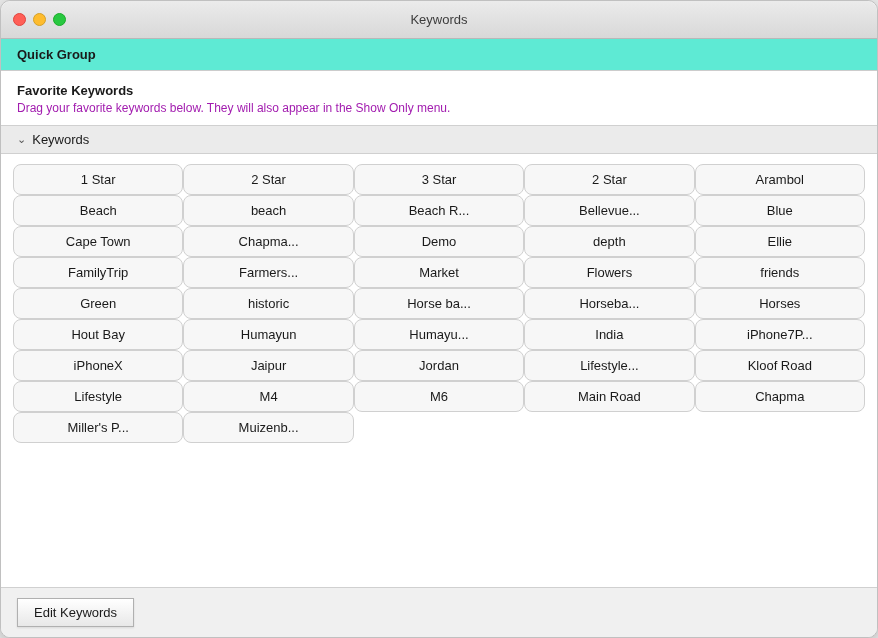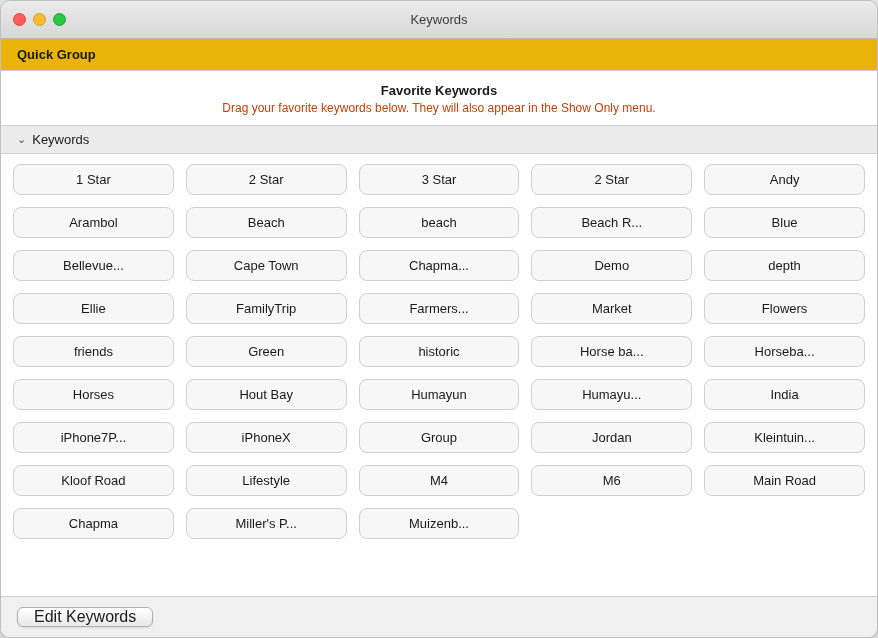--- a/index.html
+++ b/index.html
@@ -59,47 +59,46 @@
     .traffic-light.minimize { background: #febc2e; border: 1px solid #d4a027; }
     .traffic-light.maximize { background: #28c840; border: 1px solid #1aab29; }
 
     .title-bar-title {
       font-size: 13px;
       font-weight: 500;
       color: #3c3c3c;
     }
 
     .quick-group {
-      background: #eab308;
+      background: #5eead4;
       padding: 8px 16px;
       font-size: 13px;
       font-weight: 600;
       color: #1a1a1a;
       border-bottom: 1px solid #cccccc;
       flex-shrink: 0;
     }
 
     .favorite-section {
       background: #ffffff;
       padding: 12px 16px 10px 16px;
       border-bottom: 1px solid #d0d0d0;
       flex-shrink: 0;
-      text-align: center;
     }
 
     .favorite-title {
       font-size: 13px;
       font-weight: 700;
       color: #1a1a1a;
       margin-bottom: 3px;
     }
 
     .favorite-description {
       font-size: 12px;
-      color: #c2410c;
+      color: #a21caf;
     }
 
     .keywords-header {
       background: #ebebeb;
       padding: 6px 16px;
       display: flex;
       align-items: center;
       gap: 6px;
       border-bottom: 1px solid #d0d0d0;
       flex-shrink: 0;
@@ -119,21 +118,21 @@
     .keywords-grid-container {
       flex: 1;
       overflow-y: auto;
       background: #ffffff;
       padding: 10px 12px;
     }
 
     .keywords-grid {
       display: grid;
       grid-template-columns: repeat(5, 1fr);
-      gap: 12px;
+      gap: 0;
     }
 
     .keyword-tag {
       background: #f7f7f7;
       border: 1px solid #d0d0d0;
       border-radius: 8px;
       padding: 7px 10px;
       font-size: 13px;
       color: #1a1a1a;
       text-align: center;
@@ -149,23 +148,23 @@
       border-top: 1px solid #d0d0d0;
       padding: 10px 16px;
       display: flex;
       align-items: center;
       flex-shrink: 0;
     }
 
     .edit-keywords-button {
       background: linear-gradient(to bottom, #ffffff, #e8e8e8);
       border: 1px solid #b0b0b0;
-      border-radius: 6px;
-      padding: 0 16px;
-      font-size: 16px;
+      border-radius: 0;
+      padding: 6px 16px;
+      font-size: 13px;
       color: #1a1a1a;
       cursor: pointer;
       box-shadow: 0 1px 2px rgba(0,0,0,0.1);
     }
   </style>
 </head>
 <body>
 
 <div class="window">
 
@@ -191,27 +190,26 @@
     <span class="chevron-icon">⌄</span>
     <span class="keywords-header-label">Keywords</span>
   </div>
 
   <div class="keywords-grid-container">
     <div class="keywords-grid" id="keywords-grid">
     <div class="keyword-tag">1 Star</div>
         <div class="keyword-tag">2 Star</div>
         <div class="keyword-tag">3 Star</div>
         <div class="keyword-tag">2 Star</div>
-        <div class="keyword-tag">Andy</div>
         <div class="keyword-tag">Arambol</div>
         <div class="keyword-tag">Beach</div>
         <div class="keyword-tag">beach</div>
         <div class="keyword-tag">Beach R...</div>
+        <div class="keyword-tag">Bellevue...</div>
         <div class="keyword-tag">Blue</div>
-        <div class="keyword-tag">Bellevue...</div>
         <div class="keyword-tag">Cape Town</div>
         <div class="keyword-tag">Chapma...</div>
         <div class="keyword-tag">Demo</div>
         <div class="keyword-tag">depth</div>
         <div class="keyword-tag">Ellie</div>
         <div class="keyword-tag">FamilyTrip</div>
         <div class="keyword-tag">Farmers...</div>
         <div class="keyword-tag">Market</div>
         <div class="keyword-tag">Flowers</div>
         <div class="keyword-tag">friends</div>
@@ -219,23 +217,23 @@
         <div class="keyword-tag">historic</div>
         <div class="keyword-tag">Horse ba...</div>
         <div class="keyword-tag">Horseba...</div>
         <div class="keyword-tag">Horses</div>
         <div class="keyword-tag">Hout Bay</div>
         <div class="keyword-tag">Humayun</div>
         <div class="keyword-tag">Humayu...</div>
         <div class="keyword-tag">India</div>
         <div class="keyword-tag">iPhone7P...</div>
         <div class="keyword-tag">iPhoneX</div>
-        <div class="keyword-tag">Group</div>
+        <div class="keyword-tag">Jaipur</div>
         <div class="keyword-tag">Jordan</div>
-        <div class="keyword-tag">Kleintuin...</div>
+        <div class="keyword-tag">Lifestyle...</div>
         <div class="keyword-tag">Kloof Road</div>
         <div class="keyword-tag">Lifestyle</div>
         <div class="keyword-tag">M4</div>
         <div class="keyword-tag">M6</div>
         <div class="keyword-tag">Main Road</div>
         <div class="keyword-tag">Chapma</div>
         <div class="keyword-tag">Miller's P...</div>
         <div class="keyword-tag">Muizenb...</div>
       </div>
   </div>

